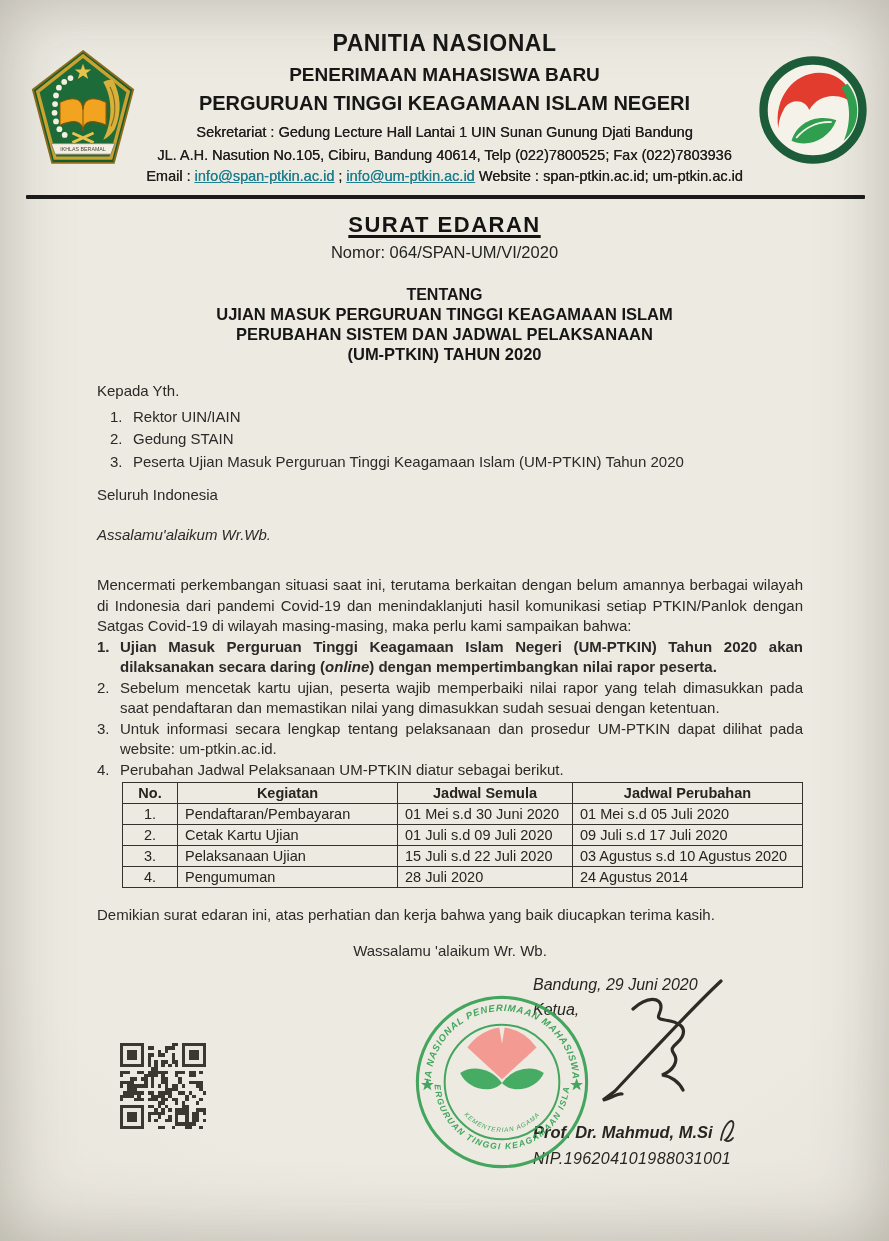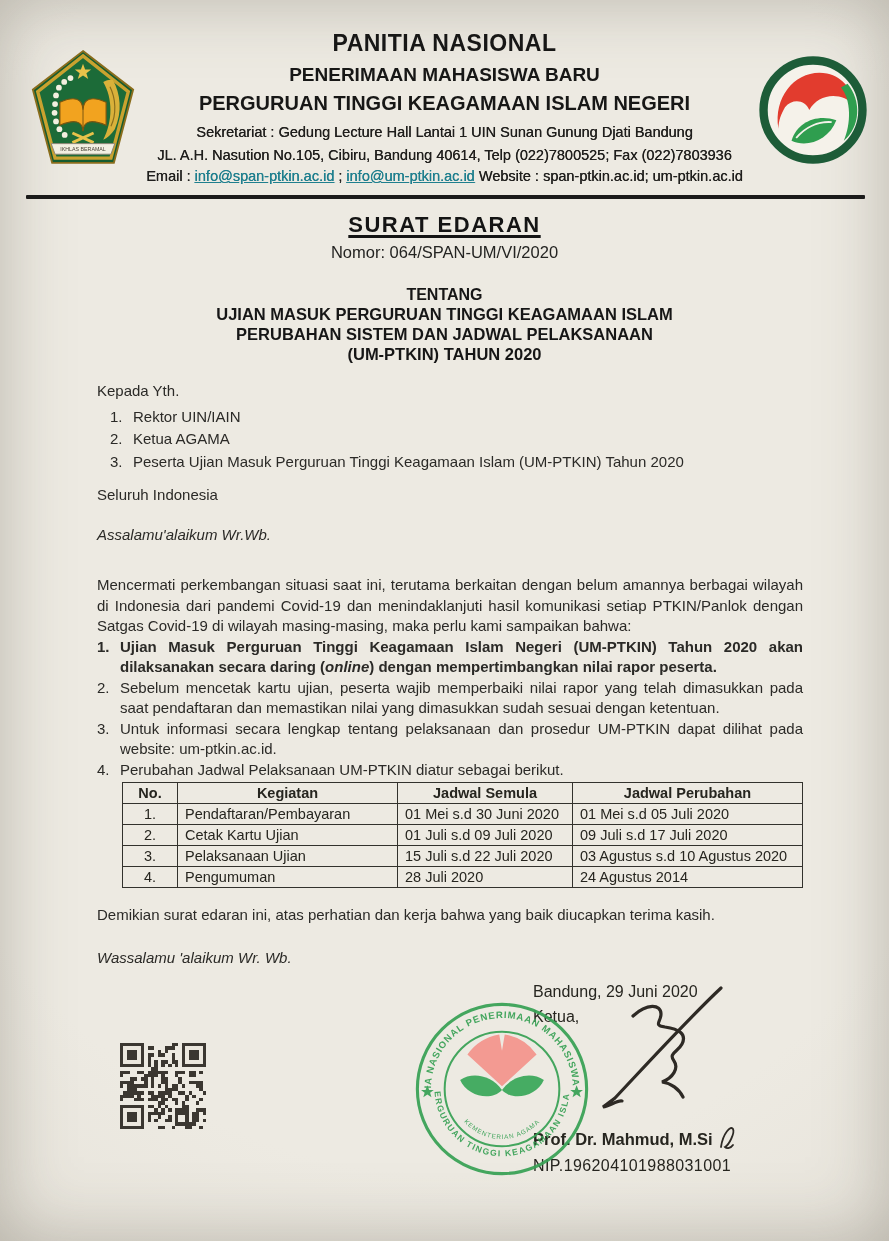--- a/index.html
+++ b/index.html
@@ -49,22 +49,22 @@
   .point.bold{font-weight:bold;}
   .point.bold .it{font-style:italic;}
   
   table.sched{border-collapse:collapse;margin:2px 0 0 25px;font-size:14.5px;line-height:18px;color:#26251f;}
   table.sched th,table.sched td{border:1.7px solid #33322d;padding:1px 7px;}
   table.sched th{font-weight:bold;text-align:center;}
   table.sched td.c{text-align:center;}
   .col-no{width:40px;}.col-keg{width:205px;}.col-sem{width:160px;}.col-per{width:215px;}
   
   .closing{margin-top:17px;}
-  .greet2{margin-top:22px;font-style:italic;}
-  .sig{position:relative;margin:14px 0 0 436px;width:340px;font-size:16px;color:#26251f;}
+  .greet2{margin-top:15px;text-align:center;}
+  .sig{position:relative;margin:14px 0 0 436px;width:340px;font-size:16px;color:#26251f;font-style:italic;}
   .sig .pd{margin-bottom:4px;}
   .sig .spacer{height:96px;}
   .sig .name{font-weight:bold;font-size:16.5px;white-space:nowrap;}
   .sig .nip{margin-top:3px;letter-spacing:.4px;}
   .stamp{position:absolute;left:-122px;top:16px;opacity:.93;}
   .signature-svg{position:absolute;left:-12px;top:-4px;}
   .flourish{vertical-align:-8px;margin-left:4px;}
   .qr{position:absolute;left:120px;top:1043px;}
 </style>
 </head>
@@ -138,21 +138,21 @@
   <div class="content">
 
     <div class="kepada">Kepada Yth.</div>
     <div class="rcpt-list">
       <div class="rcpt-row">
         <span class="num">1.</span>
         <span>Rektor UIN/IAIN</span>
       </div>
       <div class="rcpt-row">
         <span class="num">2.</span>
-        <span>Ketua AGAMA</span>
+        <span>Gedung STAIN</span>
       </div>
       <div class="rcpt-row">
         <span class="num">3.</span>
         <span>Peserta Ujian Masuk Perguruan Tinggi Keagamaan Islam (UM-PTKIN) Tahun 2020</span>
       </div>
     </div>
     <div class="region">Seluruh Indonesia</div>
 
     <div class="greet">Assalamu'alaikum Wr.Wb.</div>
 

